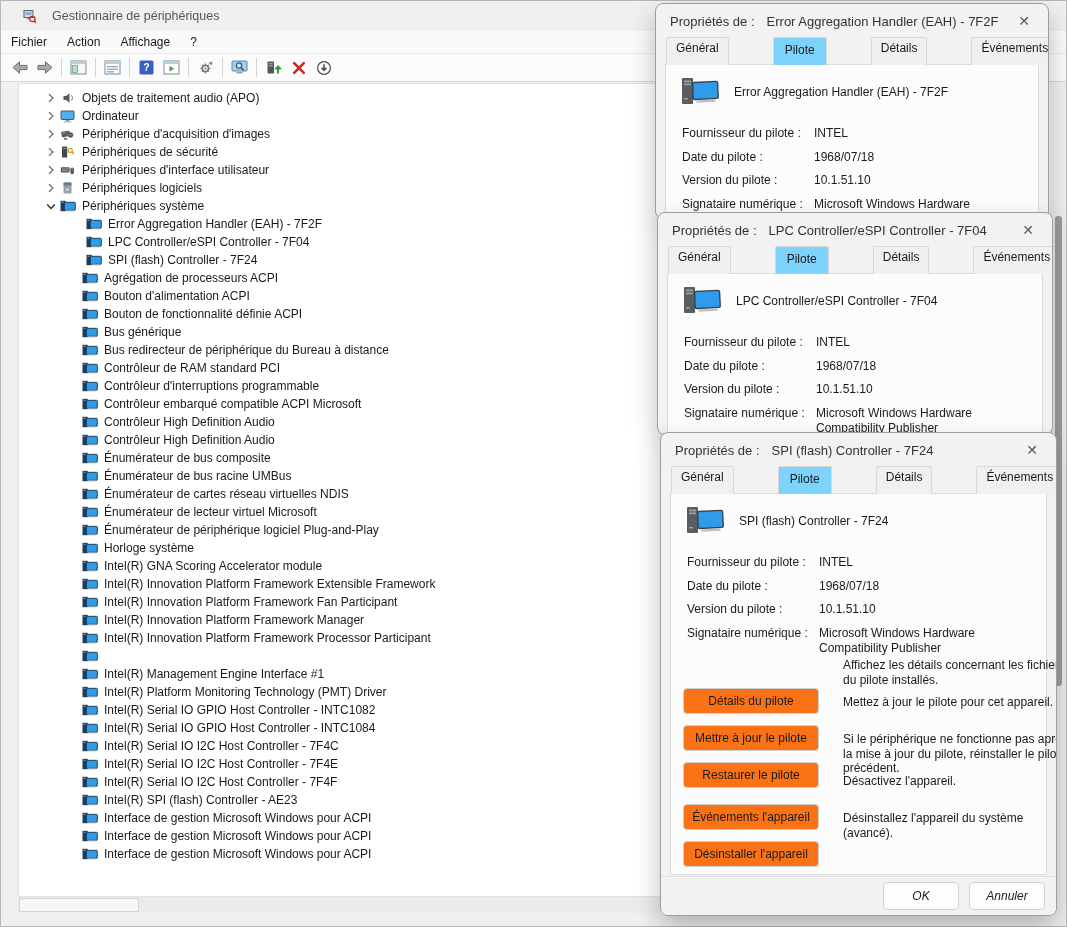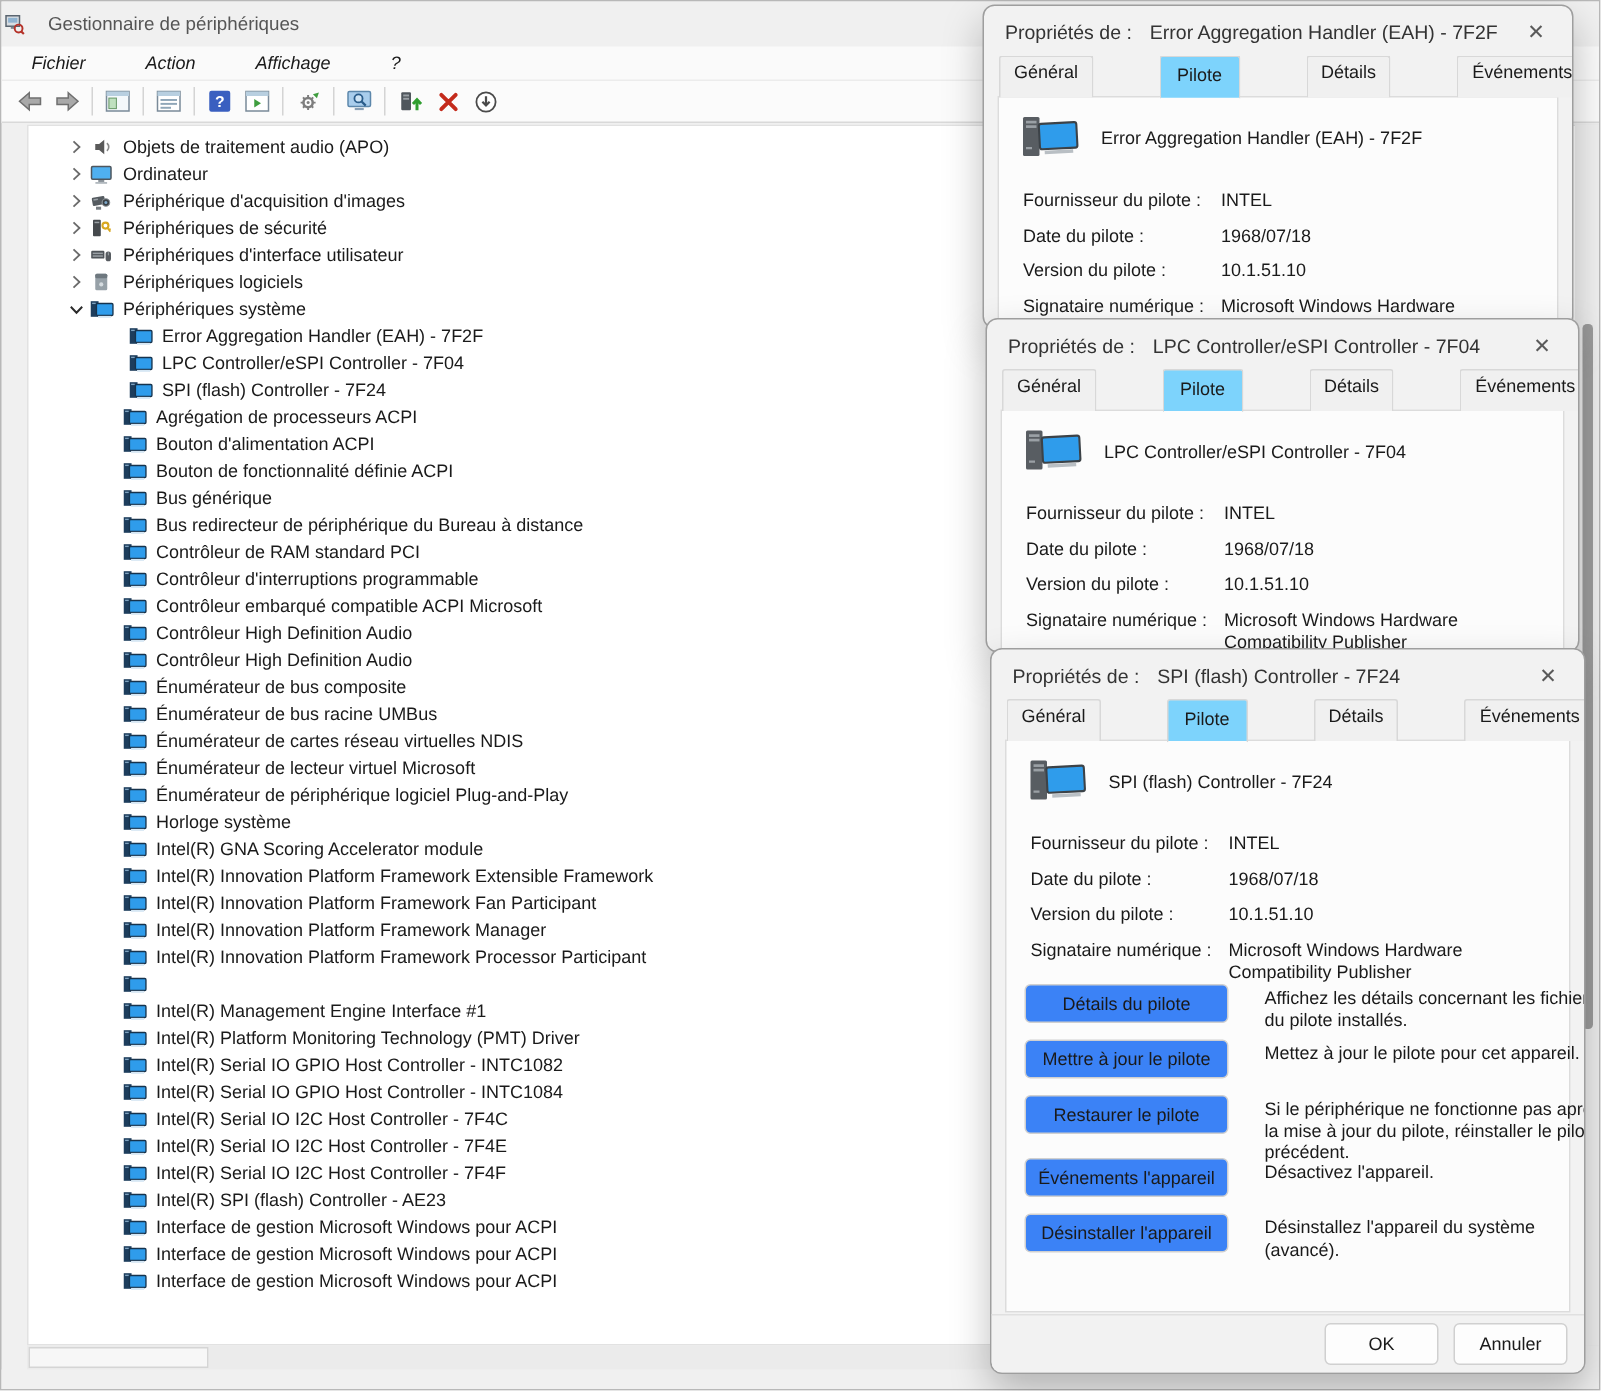--- a/index.html
+++ b/index.html
@@ -4,23 +4,23 @@
 <style>
   html,body{margin:0;padding:0;}
   body{
     width:1067px;height:927px;position:relative;overflow:hidden;
     font-family:"Liberation Sans", sans-serif;
     background:#f0f0f0;
     -webkit-font-smoothing:antialiased;
   }
   
   .main-window{position:absolute;inset:0;background:#f0f0f0;border:1px solid #b8b8b8;box-sizing:border-box;}
-  .titlebar{height:30px;display:flex;align-items:center;gap:8px;padding-left:0;background:#f0f0f0;font-size:12.5px;color:#555;}
+  .titlebar{height:30px;display:flex;align-items:center;gap:8px;padding-left:20px;background:#f0f0f0;font-size:12.5px;color:#555;}
   .menubar{height:22px;display:flex;align-items:center;background:#fafafa;font-size:12px;color:#1a1a1a;border-bottom:1px solid #ececec;}
-  .menu-item{padding:0 20px;cursor:default;font-style:italic;}
+  .menu-item{padding:0 10px;cursor:default;}
   .toolbar{height:27px;display:flex;align-items:center;padding-left:6px;background:#fbfbfb;border-bottom:1px solid #d9d9d9;}
   .tb-btn{width:25px;height:23px;display:flex;align-items:center;justify-content:center;}
   .tb-sep{width:1px;height:19px;background:#d4d4d4;margin:0 4px;}
   
   .tree-pane{position:absolute;left:17px;top:82px;right:0;bottom:29px;background:#fff;border:1px solid #e2e2e2;box-sizing:border-box;overflow:hidden;}
   .tree-inner{padding-top:5px;}
   .tree-row{height:18px;display:flex;align-items:center;font-size:12px;color:#1a1a1a;white-space:nowrap;cursor:default;}
   .tree-row.top{padding-left:24px;}
   .tree-row.child{padding-left:62px;}
   .tree-row.child.extra{padding-left:66px;}
@@ -49,27 +49,27 @@
   .dlg-page.with-footer{bottom:40px;}
   .device-row{display:flex;align-items:center;padding:11px 0 0 14px;}
   .dev-icon{width:40px;height:32px;flex:none;}
   .device-name{font-size:12px;color:#1a1a1a;margin-left:14px;}
   .fields{margin:18px 0 0 16px;}
   .field{display:flex;margin-bottom:9px;}
   .f-label{width:132px;flex:none;font-size:12px;color:#1a1a1a;}
   .f-value{width:242px;font-size:12px;color:#1a1a1a;line-height:1.22;}
   .actions{position:absolute;left:12px;right:8px;top:0;height:0;}
   .action{position:absolute;display:flex;}
-  .act-btn{width:134px;height:24px;flex:none;margin-right:24px;background:#3b82f6;border:1px solid #d0d0d0;
-           border-radius:4px;font-size:12px;color:#1a1a1a;display:flex;align-items:center;justify-content:center;cursor:default;}
+  .act-btn{width:134px;height:24px;flex:none;margin-right:24px;background:#f97316;border:1px solid #d0d0d0;
+           border-radius:4px;font-size:12px;color:#1a1a1a;display:flex;align-items:center;justify-content:center;cursor:default;margin-top:32px;}
   .act-desc{width:230px;font-size:12px;color:#1a1a1a;line-height:1.22;padding-top:2px;}
   .dlg-footer{position:absolute;left:0;right:0;bottom:0;height:39px;background:#f2f2f2;border-top:1px solid #e0e0e0;
               display:flex;align-items:center;justify-content:flex-end;gap:10px;padding-right:11px;box-sizing:border-box;}
   .btn{width:74px;height:26px;background:#fdfdfd;border:1px solid #d0d0d0;border-radius:4px;font-size:12px;color:#1a1a1a;
-       display:flex;align-items:center;justify-content:center;cursor:default;}
+       display:flex;align-items:center;justify-content:center;cursor:default;font-style:italic;}
   svg{display:block;}
 </style>
 </head>
 <body>
 
 <div class="main-window">
   <div class="titlebar">
     <span class="t-ico" id="appicon">
         <svg width="15" height="15" viewBox="0 0 15 15">
           <rect x="2" y="1.5" width="9" height="7" fill="#d8dde2" stroke="#5a6570"></rect>

